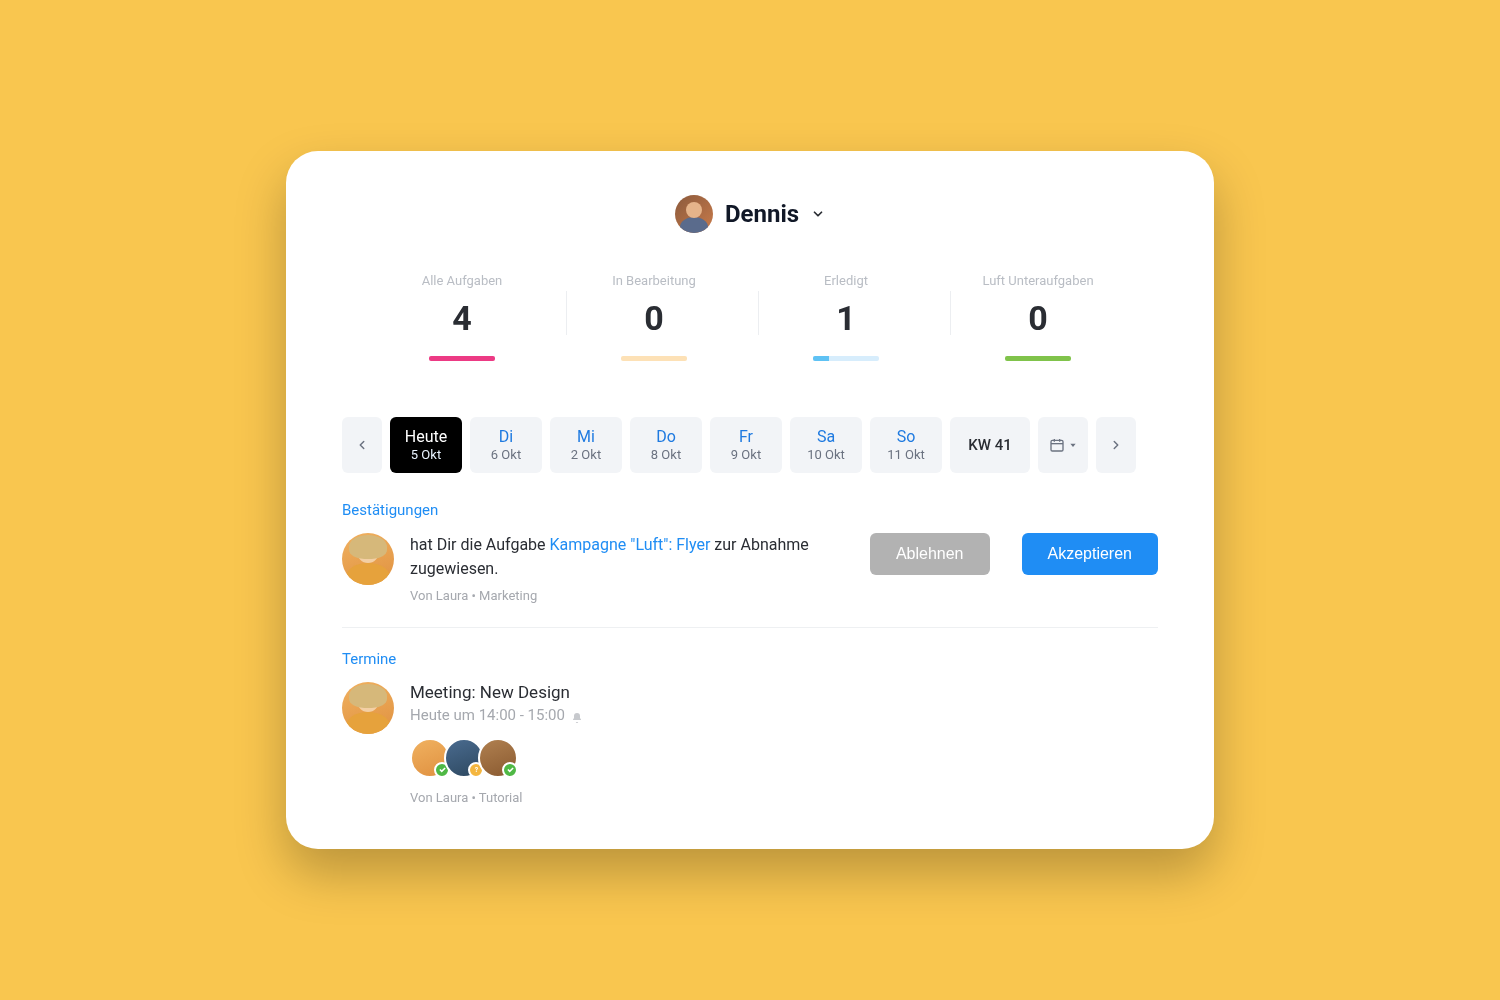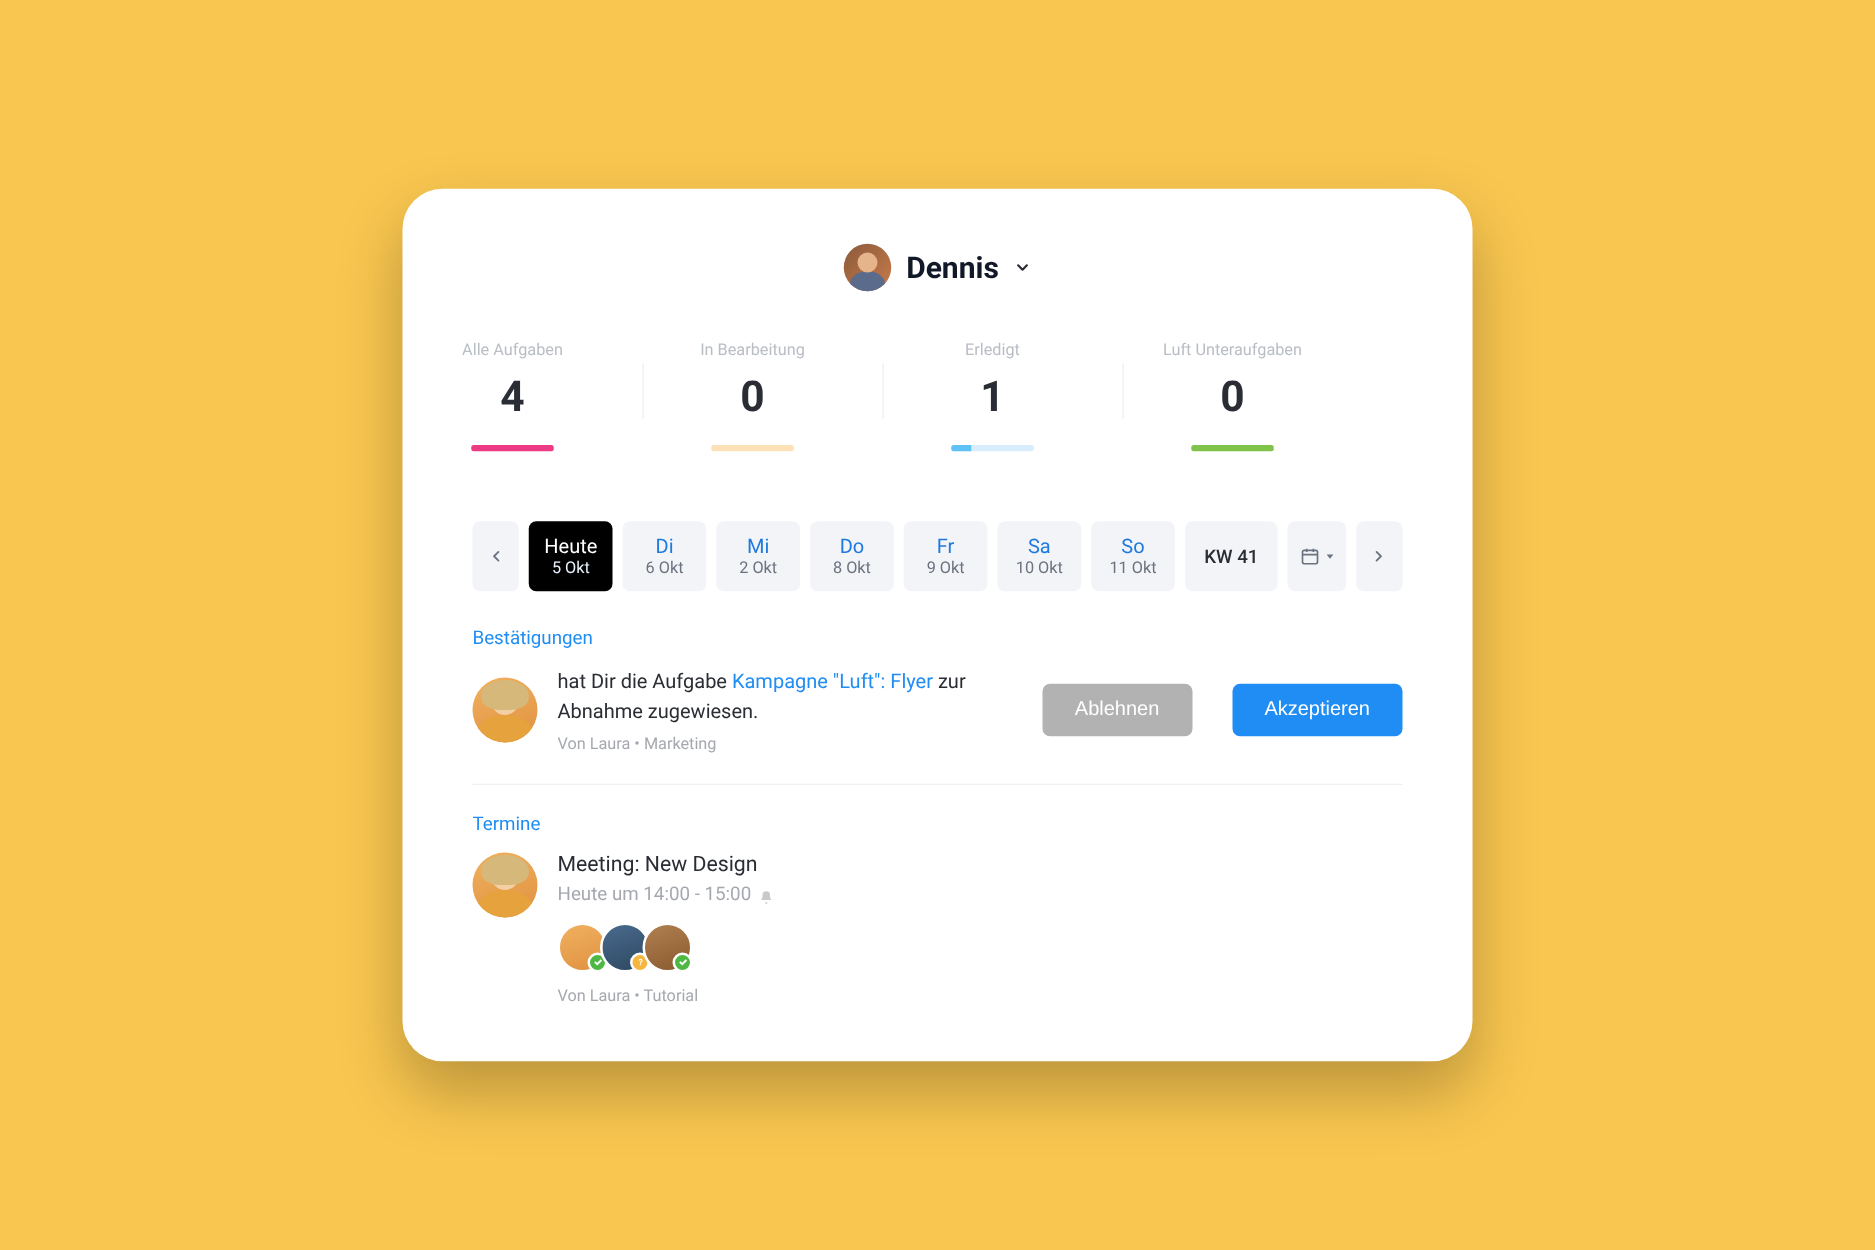--- a/index.html
+++ b/index.html
@@ -5,21 +5,21 @@
   * { box-sizing: border-box; margin: 0; padding: 0; }
   html, body { width: 1500px; height: 1000px; }
   body {
     background: #f9c64f;
     font-family: -apple-system, BlinkMacSystemFont, "Segoe UI", Roboto, "Helvetica Neue", Arial, sans-serif;
     display: flex;
     align-items: center;
     justify-content: center;
   }
   .card {
-    width: 856px;
+    width: 928px;
     background: #ffffff;
     border-radius: 32px;
     box-shadow: 0 24px 50px rgba(0,0,0,0.25);
     padding: 44px 0 44px 0;
     overflow: hidden;
   }
 
   
   .header {
     display: flex;
@@ -56,20 +56,21 @@
     font-weight: 700;
     color: #111827;
   }
   .chev {
     width:14px;height:14px;
   }
 
   
   .stats {
     display: flex;
+    justify-content: center;
     gap: 16px;
     margin-bottom: 56px;
   }
   .stat {
     width: 176px;
     text-align: center;
     position: relative;
   }
   .stat + .stat::before {
     content:"";
@@ -134,21 +135,21 @@
   
   .section-title {
     color:#1f8df4;
     font-size:15px;
     margin-bottom:14px;
   }
 
   
   .confirm-row {
     display:flex;
-    align-items:center;
+    align-items:flex-start;
     gap:16px;
     padding-bottom:24px;
     border-bottom:1px solid #eef0f2;
     margin-bottom:22px;
   }
   .avatar-l {
     width:52px; height:52px; border-radius:50%;
     background: linear-gradient(160deg,#f0b160 0%,#e09140 100%);
     position:relative; overflow:hidden; flex-shrink:0;
   }

